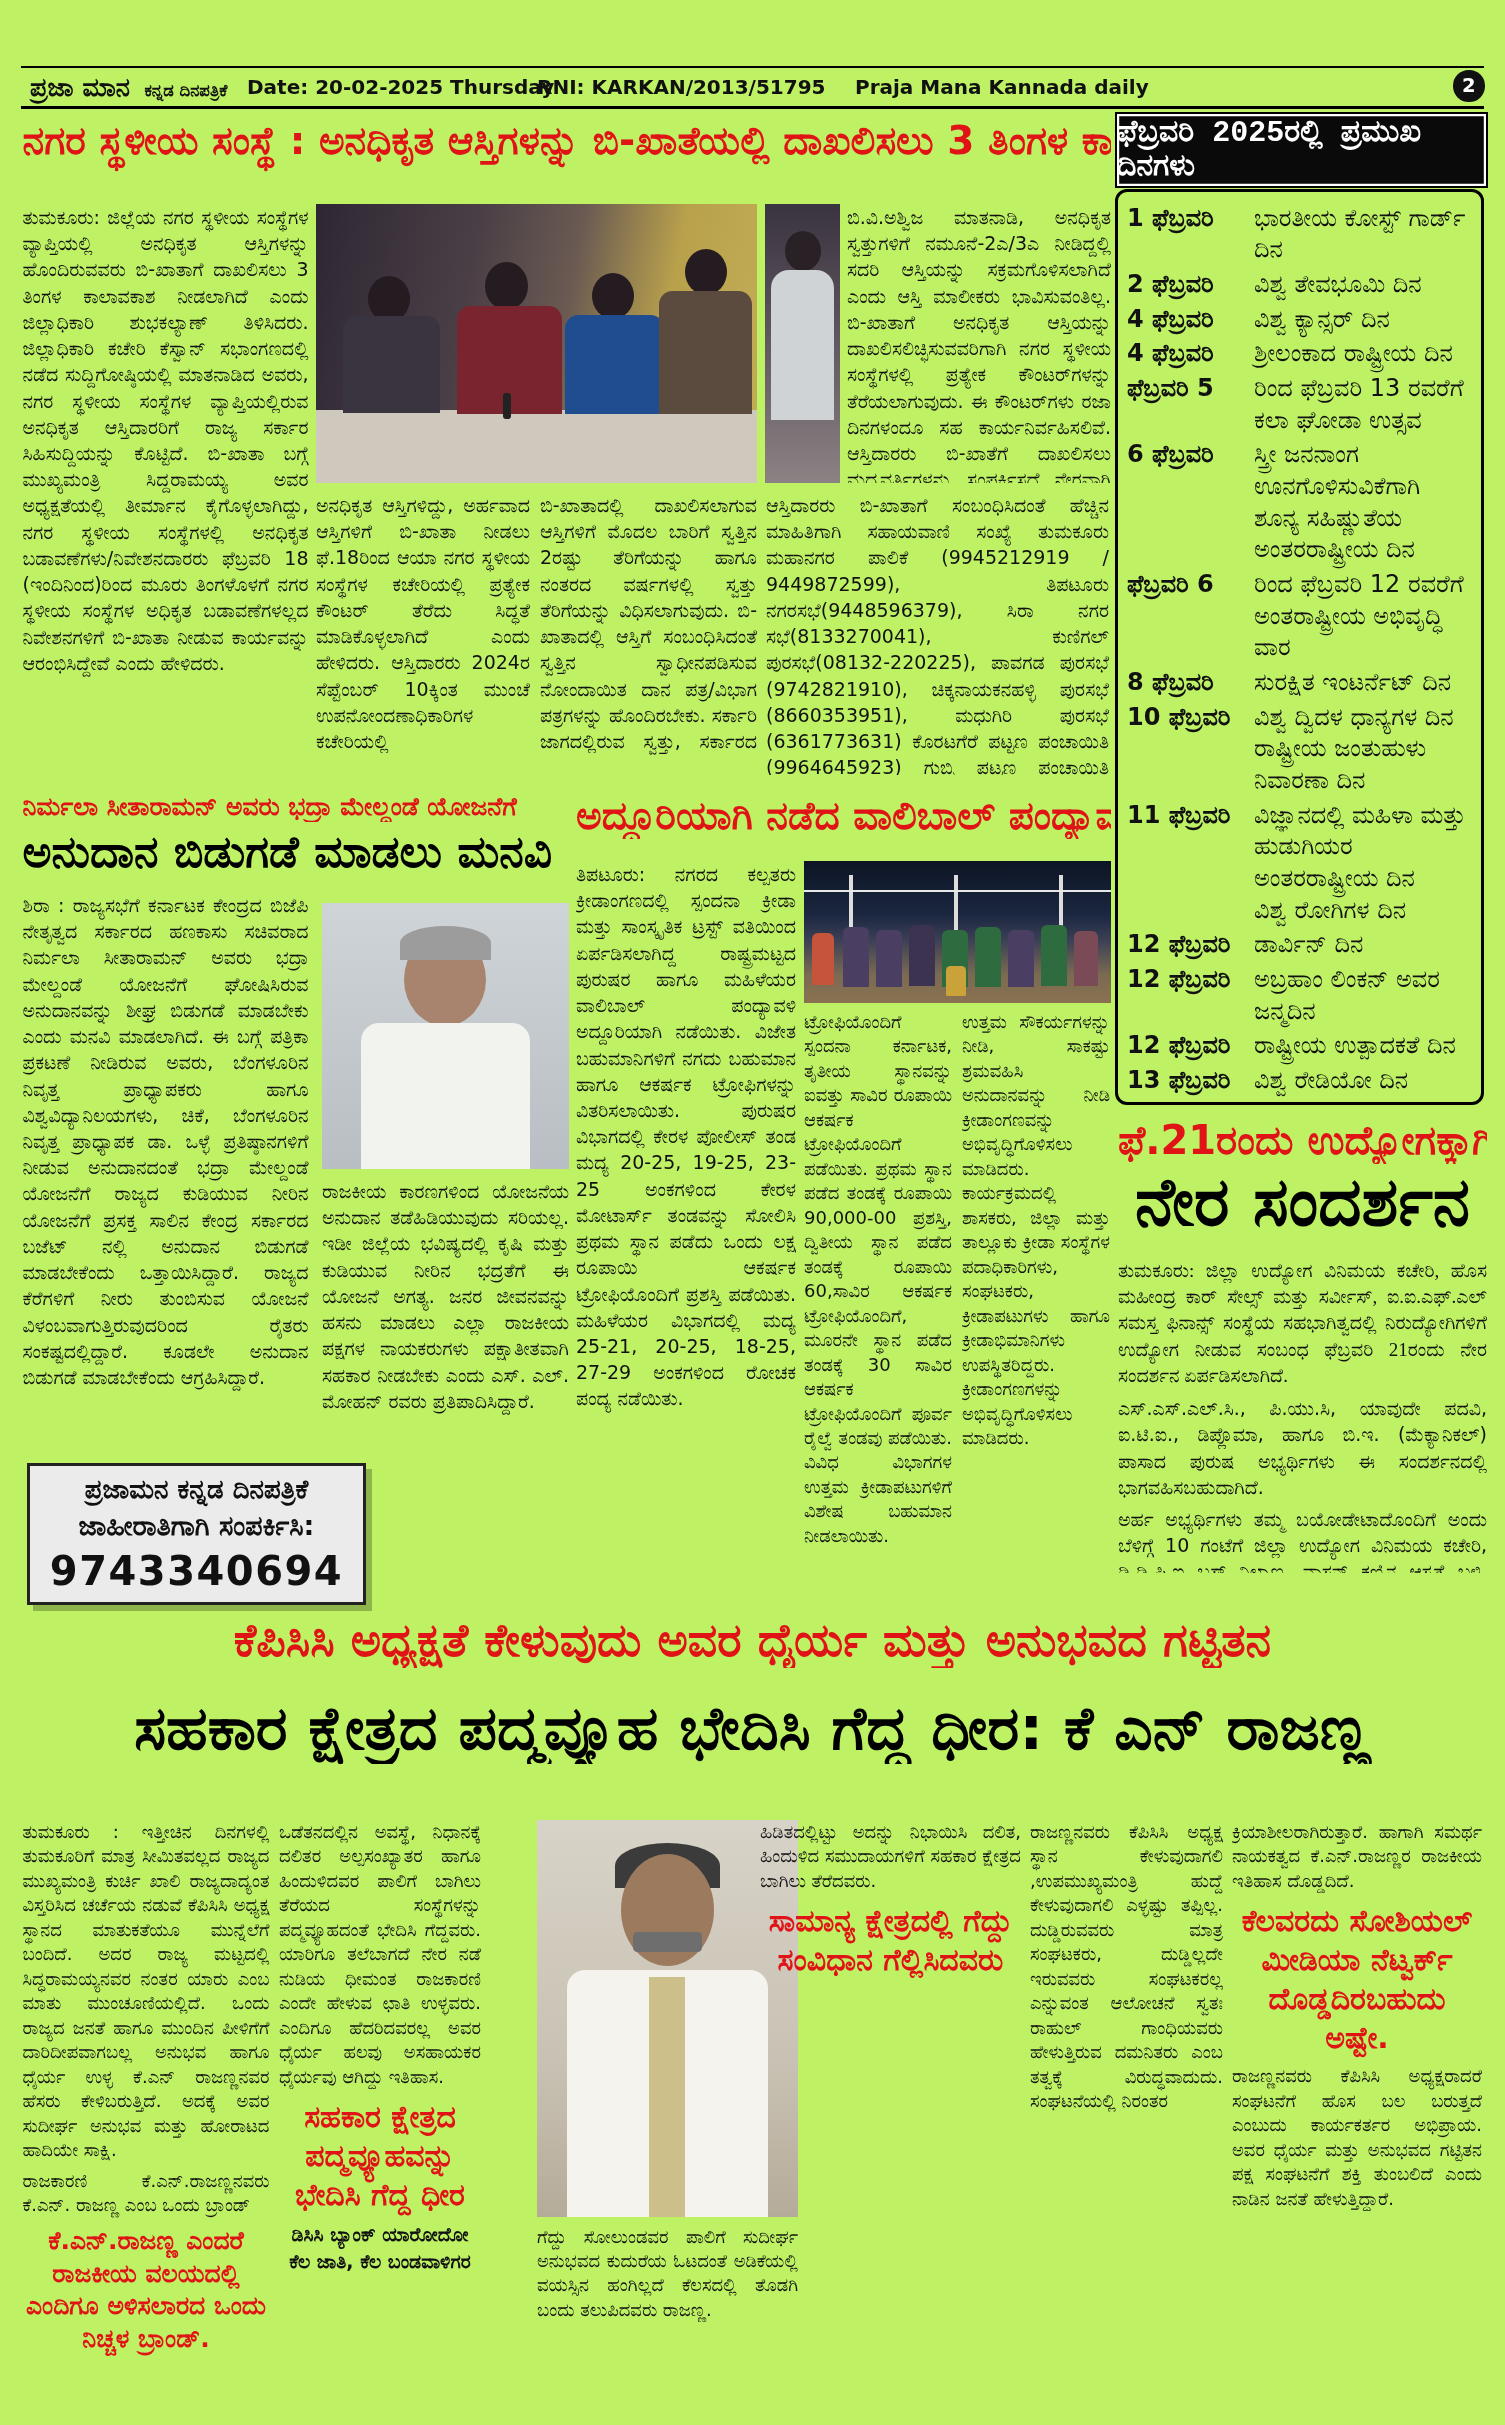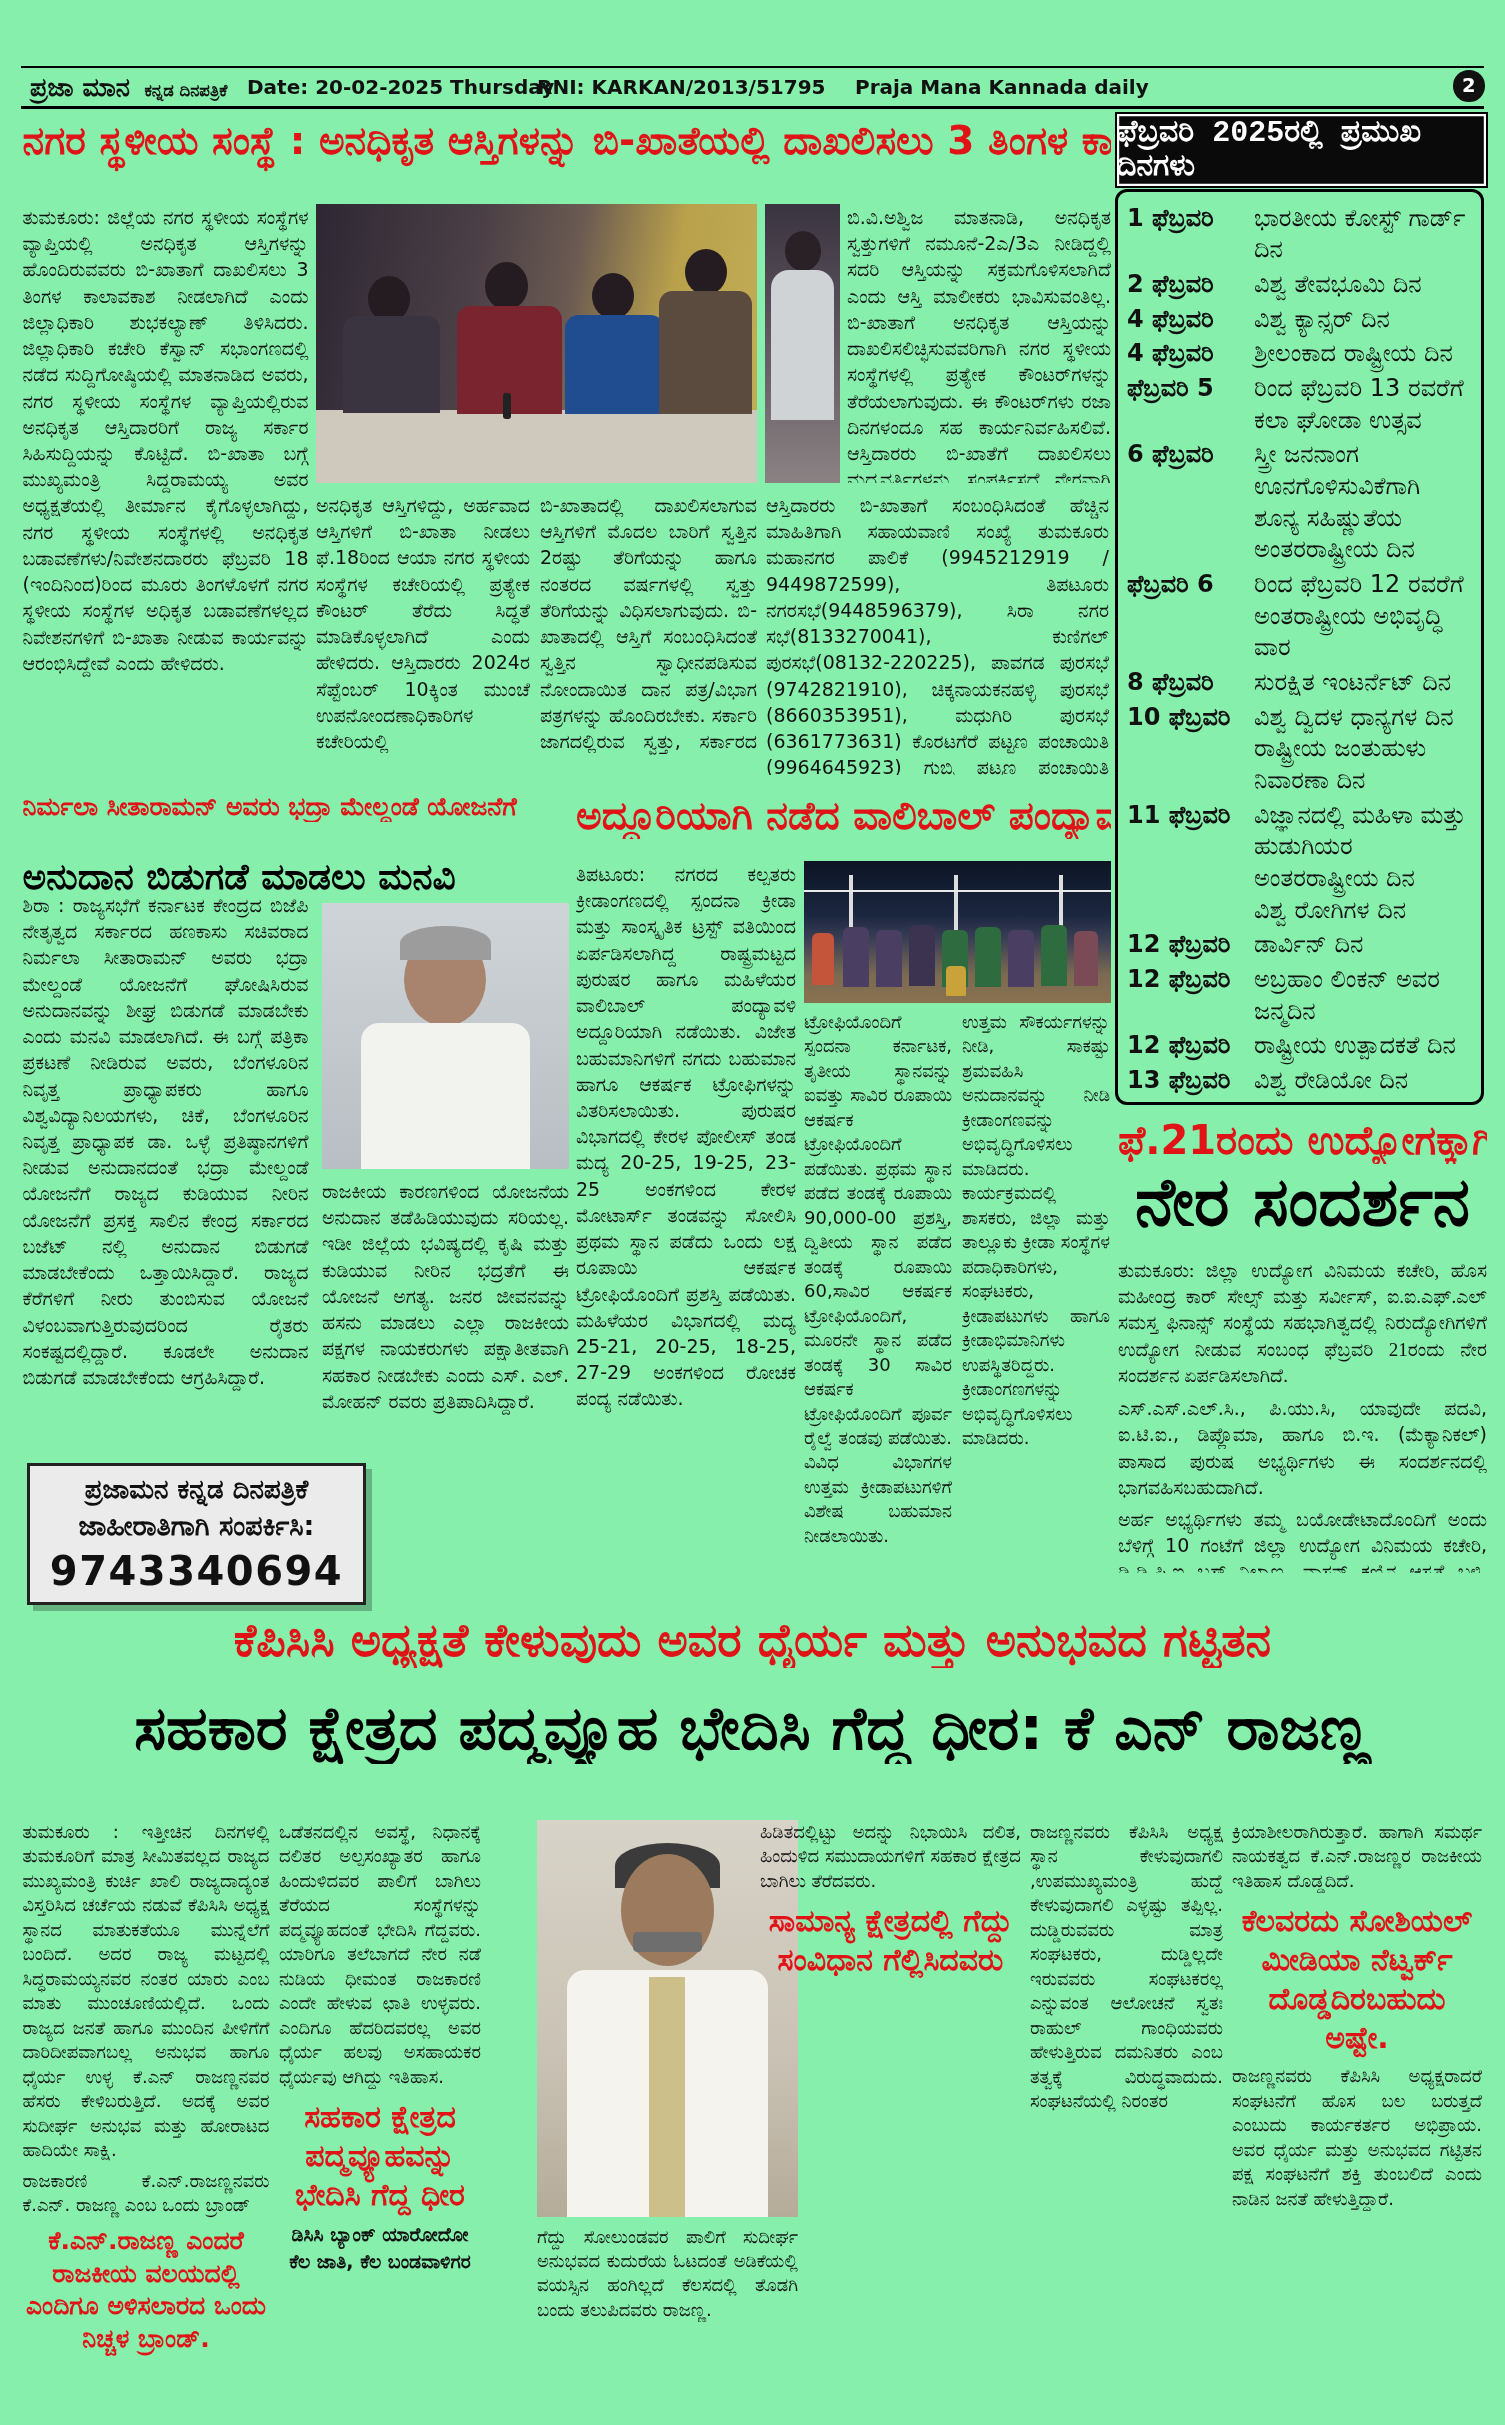--- a/index.html
+++ b/index.html
@@ -1,16 +1,16 @@
 <!DOCTYPE html>
 <html style="font-size:12px"><head>
 <meta charset="utf-8">
 <style>
   html,body{margin:0;padding:0;background:#fff;}
-  #page{position:relative;width:1505px;height:2426px;background:#86efac;overflow:hidden;
+  #page{position:relative;width:1505px;height:2426px;background:#bef264;overflow:hidden;
         font-family:"DejaVu Sans","Liberation Sans",sans-serif;color:#111;}
   .abs{position:absolute;}
   .rule{position:absolute;background:#000;}
   .hdr-item{position:absolute;top:75px;font-size:20px;font-weight:bold;color:#111;white-space:nowrap;}
   .logo-kn{font-size:25.5px;font-weight:900;}
   .logo-sub{font-size:16.5px;font-weight:700;margin-left:7.5px;}
   .page-badge{position:absolute;top:70px;left:1453px;width:31.5px;height:31.5px;border-radius:50%;
               background:#111;color:#fff;font-size:19.5px;font-weight:bold;display:flex;align-items:center;justify-content:center;}
   .headline-red{color:#e01417;font-weight:900;white-space:nowrap;overflow:hidden;}
   .headline-black{color:#000;font-weight:900;white-space:nowrap;overflow:hidden;}
@@ -174,21 +174,21 @@
         <span class="feb-event">ಅರುಣಾಚಲ ಪ್ರದೇಶ ಸಂಸ್ಥಾಪನಾ ದಿನ</span>
       </div>
     <div class="feb-row">
         <span class="feb-date">20 ಫೆಬ್ರವರಿ</span>
         <span class="feb-event">ವಿಶ್ವ ಸಾಮಾಜಿಕ ನ್ಯಾಯ ದಿನ</span>
       </div>
 
   </div>
 
   <div class="abs kicker-red" style="left:22.5px;top:792px;width:547px;font-size:25px;">ನಿರ್ಮಲಾ ಸೀತಾರಾಮನ್ ಅವರು ಭದ್ರಾ ಮೇಲ್ದಂಡೆ ಯೋಜನೆಗೆ</div>
-  <div class="abs headline-black" style="left:22.5px;top:826px;width:547px;font-size:36px;margin-top:30px;">ಅನುದಾನ ಬಿಡುಗಡೆ ಮಾಡಲು ಮನವಿ</div>
+  <div class="abs headline-black" style="left:22.5px;top:826px;width:547px;font-size:44px;">ಅನುದಾನ ಬಿಡುಗಡೆ ಮಾಡಲು ಮನವಿ</div>
   <div class="abs body-txt" style="left:22.5px;top:892px;width:286px;height:564px;">ಶಿರಾ : ರಾಜ್ಯಸಭೆಗೆ ಕರ್ನಾಟಕ ಕೇಂದ್ರದ ಬಿಜೆಪಿ ನೇತೃತ್ವದ ಸರ್ಕಾರದ ಹಣಕಾಸು ಸಚಿವರಾದ ನಿರ್ಮಲಾ ಸೀತಾರಾಮನ್ ಅವರು ಭದ್ರಾ ಮೇಲ್ದಂಡೆ ಯೋಜನೆಗೆ ಘೋಷಿಸಿರುವ ಅನುದಾನವನ್ನು ಶೀಘ್ರ ಬಿಡುಗಡೆ ಮಾಡಬೇಕು ಎಂದು ಮನವಿ ಮಾಡಲಾಗಿದೆ. ಈ ಬಗ್ಗೆ ಪತ್ರಿಕಾ ಪ್ರಕಟಣೆ ನೀಡಿರುವ ಅವರು, ಬೆಂಗಳೂರಿನ ನಿವೃತ್ತ ಪ್ರಾಧ್ಯಾಪಕರು ಹಾಗೂ ವಿಶ್ವವಿದ್ಯಾನಿಲಯಗಳು, ಚಿಕೆ, ಬೆಂಗಳೂರಿನ ನಿವೃತ್ತ ಪ್ರಾಧ್ಯಾಪಕ ಡಾ. ಒಳ್ಳೆ ಪ್ರತಿಷ್ಠಾನಗಳಿಗೆ ನೀಡುವ ಅನುದಾನದಂತೆ ಭದ್ರಾ ಮೇಲ್ದಂಡೆ ಯೋಜನೆಗೆ ರಾಜ್ಯದ ಕುಡಿಯುವ ನೀರಿನ ಯೋಜನೆಗೆ ಪ್ರಸಕ್ತ ಸಾಲಿನ ಕೇಂದ್ರ ಸರ್ಕಾರದ ಬಜೆಟ್ ನಲ್ಲಿ ಅನುದಾನ ಬಿಡುಗಡೆ ಮಾಡಬೇಕೆಂದು ಒತ್ತಾಯಿಸಿದ್ದಾರೆ. ರಾಜ್ಯದ ಕೆರೆಗಳಿಗೆ ನೀರು ತುಂಬಿಸುವ ಯೋಜನೆ ವಿಳಂಬವಾಗುತ್ತಿರುವುದರಿಂದ ರೈತರು ಸಂಕಷ್ಟದಲ್ಲಿದ್ದಾರೆ. ಕೂಡಲೇ ಅನುದಾನ ಬಿಡುಗಡೆ ಮಾಡಬೇಕೆಂದು ಆಗ್ರಹಿಸಿದ್ದಾರೆ.</div>
 
   <div class="photo ph-mohan" style="left:322px;top:903px;width:247px;height:266px;">
     <div class="person-head" style="left:82px;top:30px;width:82px;height:93px;background:#a8836d;"></div>
     <div style="position:absolute;left:78px;top:22.5px;width:91px;height:34px;border-radius:50% 50% 0 0;background:#9c9c9c;"></div>
     <div class="person-body" style="left:39px;top:120px;width:169px;height:150px;background:#f2f2ef;"></div>
   </div>
   <div class="abs body-txt" style="left:322px;top:1178px;width:247px;height:270px;">ರಾಜಕೀಯ ಕಾರಣಗಳಿಂದ ಯೋಜನೆಯ ಅನುದಾನ ತಡೆಹಿಡಿಯುವುದು ಸರಿಯಲ್ಲ. ಇಡೀ ಜಿಲ್ಲೆಯ ಭವಿಷ್ಯದಲ್ಲಿ ಕೃಷಿ ಮತ್ತು ಕುಡಿಯುವ ನೀರಿನ ಭದ್ರತೆಗೆ ಈ ಯೋಜನೆ ಅಗತ್ಯ. ಜನರ ಜೀವನವನ್ನು ಹಸನು ಮಾಡಲು ಎಲ್ಲಾ ರಾಜಕೀಯ ಪಕ್ಷಗಳ ನಾಯಕರುಗಳು ಪಕ್ಷಾತೀತವಾಗಿ ಸಹಕಾರ ನೀಡಬೇಕು ಎಂದು ಎಸ್. ಎಲ್. ಮೋಹನ್ ರವರು ಪ್ರತಿಪಾದಿಸಿದ್ದಾರೆ.</div>
 
   <div class="abs ad-box" style="left:27px;top:1463px;width:339px;height:142px;">

